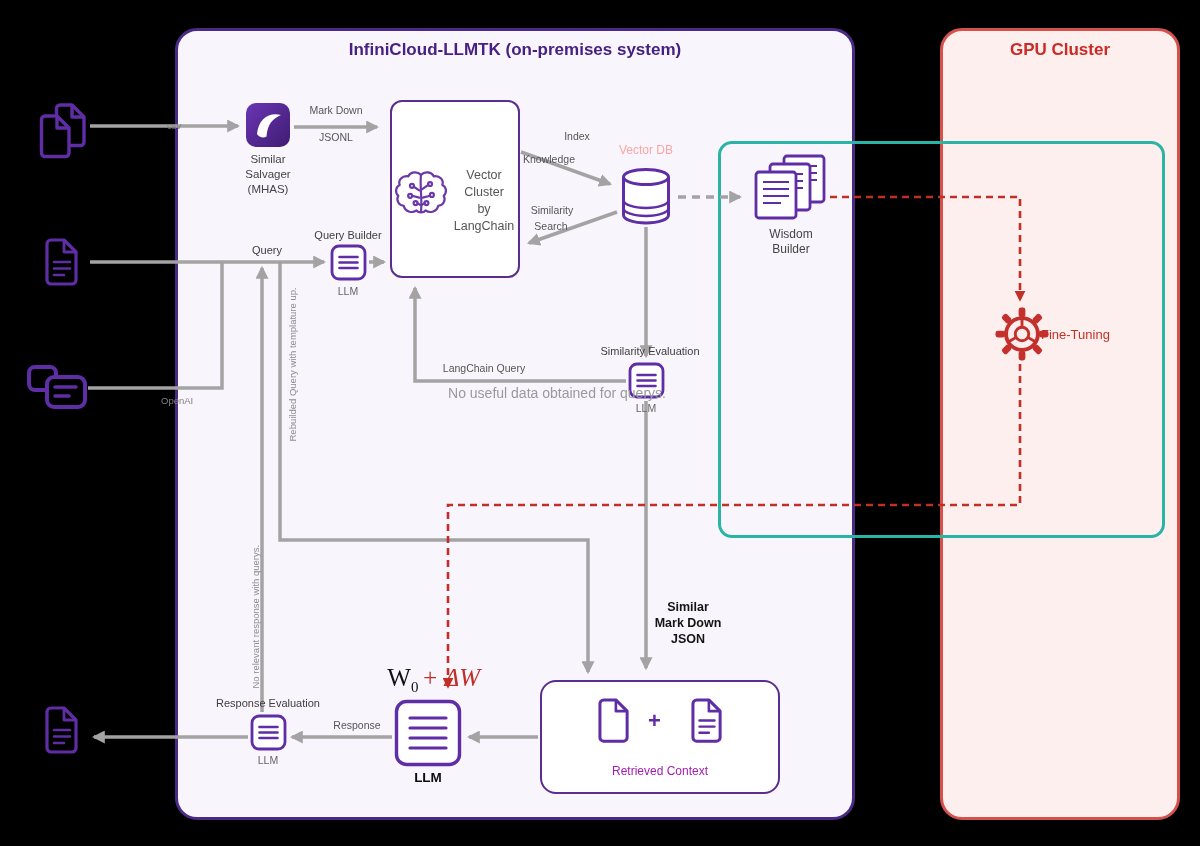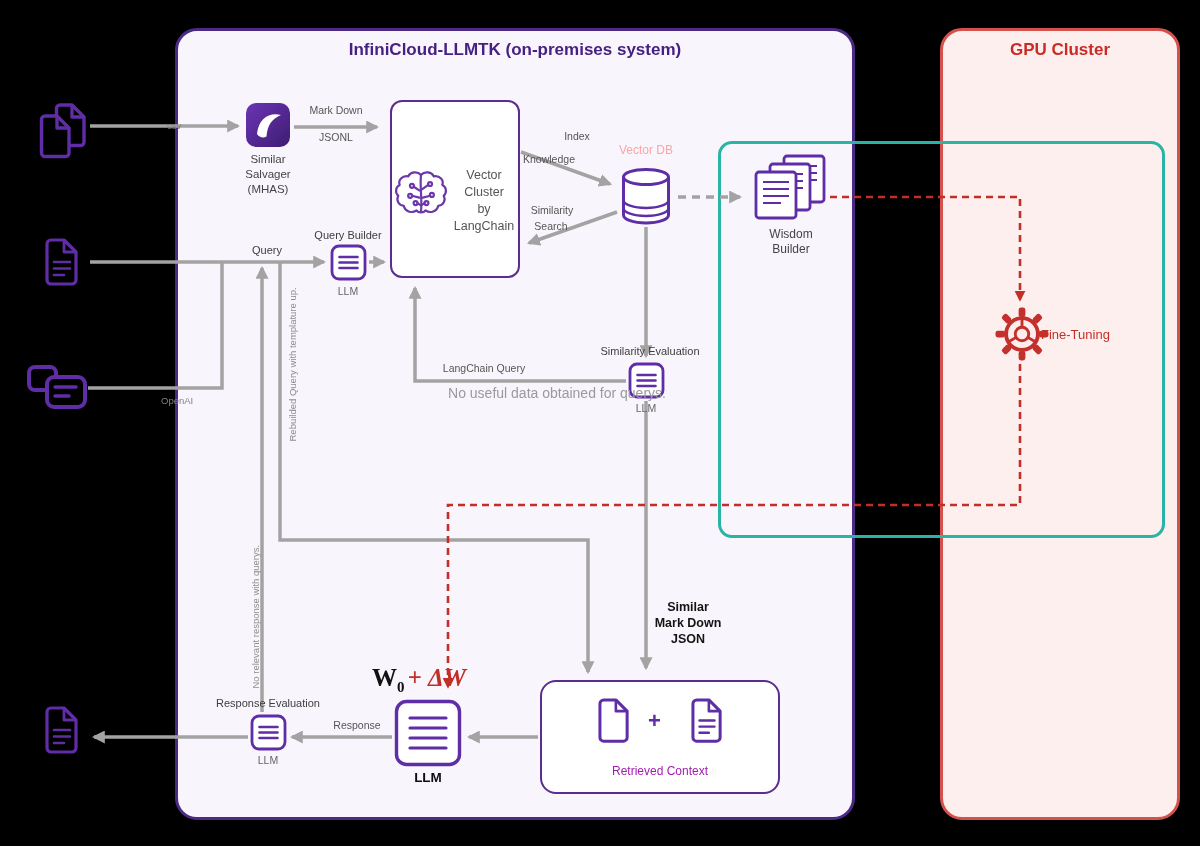--- a/index.html
+++ b/index.html
@@ -35,21 +35,21 @@
   .wlines{font-size:12px;line-height:15px}
 
   .enc-box{width:130px;height:178px;background:#fff;border:2.5px solid #5b2d8e;border-radius:12px;display:flex;flex-direction:row;align-items:center;padding-top:14px}
   .enc-text{margin-top:10px;text-align:center;font-size:12.5px;color:#555;line-height:17px}
   .enc-text span{display:block}
 
   .rc-box{width:240px;height:114px;background:#fff;border:2.5px solid #5b2d8e;border-radius:16px}
   .rc-plus{position:absolute;font-size:22px;font-weight:bold;color:#5f2da5}
   .rc-label{position:absolute;left:0;top:82px;width:100%;text-align:center;font-size:12px;color:#a21caf}
 
-  .wlabel{position:absolute;text-align:center;font-family:"Liberation Serif",serif;font-size:25px;font-weight:bold;white-space:nowrap}
+  .wlabel{position:absolute;text-align:right;font-family:"Liberation Serif",serif;font-size:25px;font-weight:normal;white-space:nowrap}
   .wlabel .wb{color:#111}
   .wlabel sub{color:#111;font-size:15px}
   .wlabel .wr{color:#c22f27;font-style:italic;margin-left:3px}
 </style>
 </head>
 <body>
 
 <div id="stage">
 
   <div class="box" id="gpu-box"></div>

